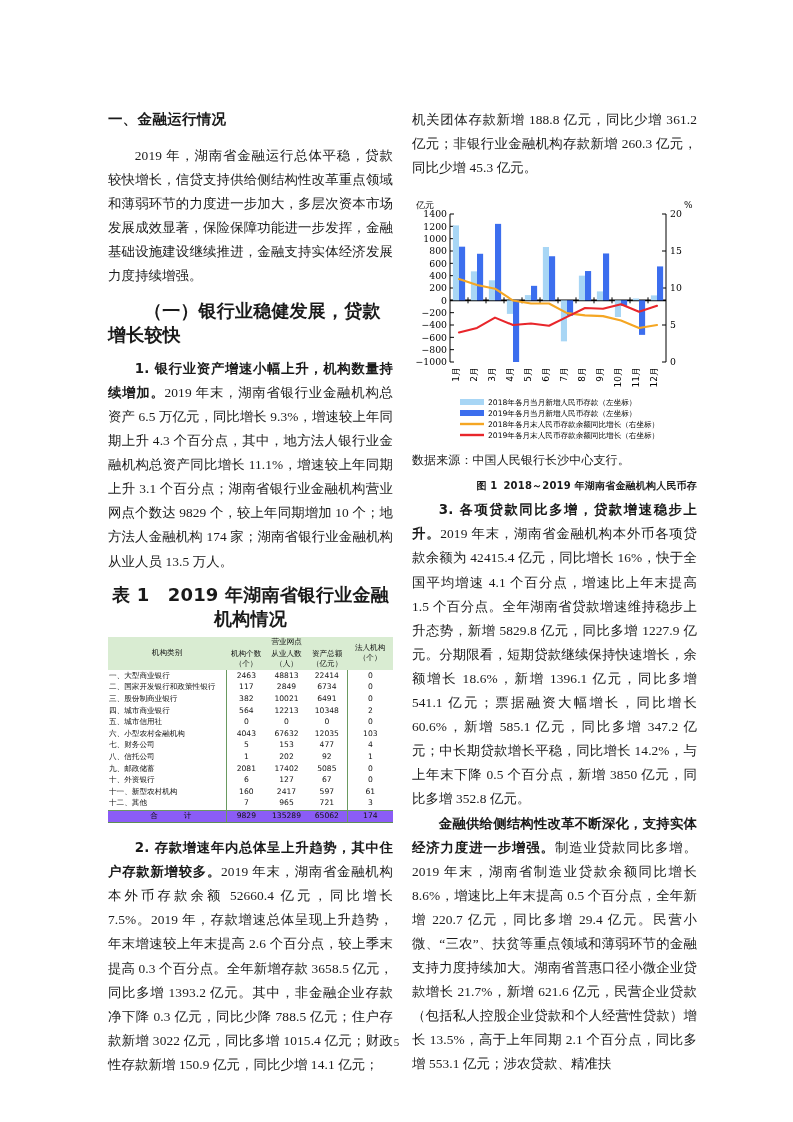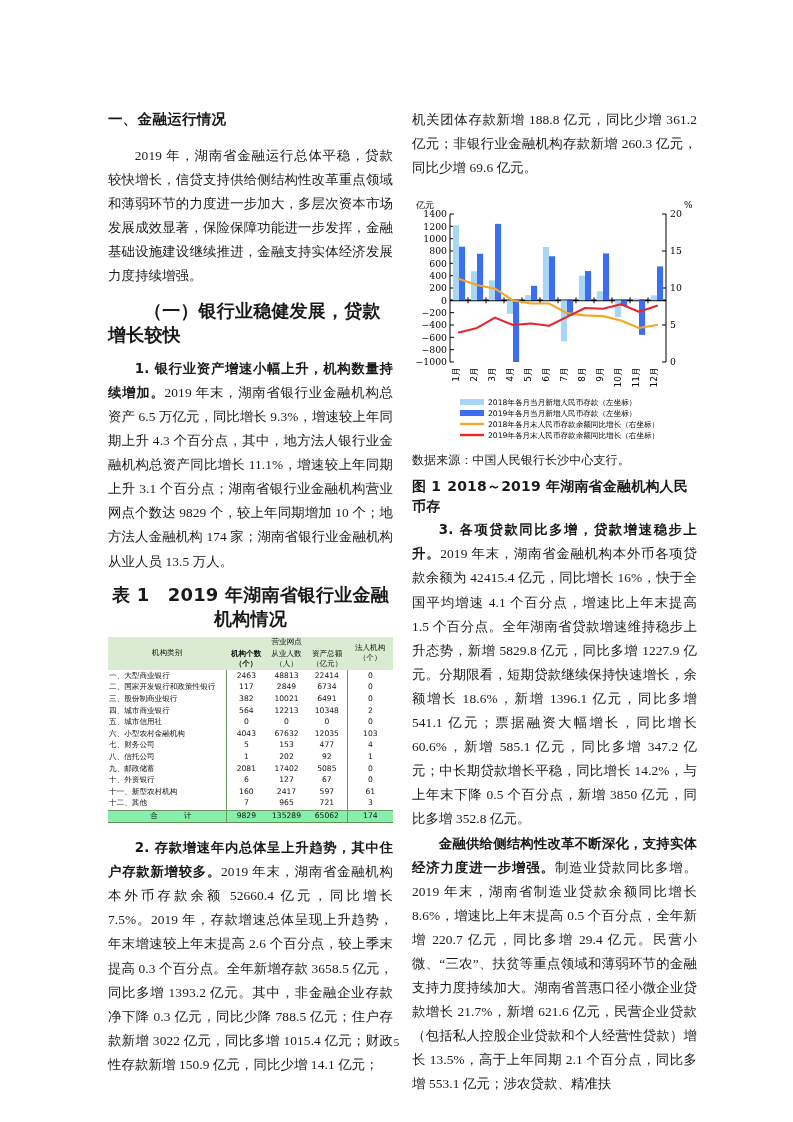--- a/index.html
+++ b/index.html
@@ -90,40 +90,40 @@
     text-align: center;
     border: none;
   }
   .th-outer-top { border-top: 1.1px solid #5e8f53; }
   .th-outer-bot { border-bottom: 1.1px solid #5e8f53; }
   .vsep { border-left: 0.8px solid #6a9a60; }
   .row-name { text-align: left; padding-left: 4px; white-space: nowrap; }
   .num { text-align: center; }
   tbody td { background: #ffffff; }
   tr.total td {
-    background: #86efac;
+    background: #8b5cf6;
     border-top: 0.8px solid #6a9a60;
     border-bottom: 1.1px solid #5e8f53;
   }
   .total .row-name { text-align: center; letter-spacing: 1.2em; padding-left: 18px;}
 
   
   .figure { margin: 16px 0 0 0; }
   .chart-box { position: relative; width: 285px; height: 200px; }
   .src-note {
     font-family: "DejaVu Sans", "Liberation Sans", sans-serif;
     font-size: 12px;
     margin: 6px 0 7px 0;
     letter-spacing: 0.1px;
   }
   .fig-caption {
     font-family: "DejaVu Sans", "Liberation Sans", sans-serif;
     font-weight: bold;
-    font-size: 14px;
-    text-align: left;
+    font-size: 10px;
+    text-align: right;
     line-height: 20px;
     letter-spacing: 0.2px;
   }
   .fig-caption .lead { margin-right: 6px; }
   svg { display: block; }
   .axlabel { font-family: "DejaVu Serif", serif; font-size: 9px; fill: #000; }
   .ticklabel { font-family: "DejaVu Serif", serif; font-size: 9.3px; fill: #000; }
   .monthlabel { font-family: "DejaVu Sans", sans-serif; font-size: 9px; fill: #000; }
   .legendtext { font-family: "DejaVu Sans", sans-serif; font-size: 7.6px; fill: #000; }
 
@@ -162,21 +162,21 @@
       <thead>
         <tr>
           <th class="th-outer-top" rowspan="2" style="width:118px;">机构类别</th>
           <th class="th-outer-top vsep" colspan="3">营业网点</th>
           <th class="th-outer-top vsep" rowspan="2" style="width:48px;">
             <div>法人机构</div>
             <div>（个）</div>
           </th>
         </tr>
         <tr>
-          <th class="th-outer-bot vsep" style="width:41px;font-weight:bold;">
+          <th class="th-outer-bot vsep" style="width:41px;">
             <div>机构个数</div>
             <div>（个）</div>
           </th>
           <th class="th-outer-bot" style="width:41px;font-family:Liberation Serif, serif;">
             <div>从业人数</div>
             <div>（人）</div>
           </th>
           <th class="th-outer-bot" style="width:41px;">
             <div>资产总额</div>
             <div>（亿元）</div>
@@ -278,21 +278,21 @@
         </tbody>
     </table>
 
     <div class="gap-m"></div>
 
     <p class="para indent"><span class="h3">2. 存款增速年内总体呈上升趋势，其中住户存款新增较多。</span><span>2019 年末，湖南省金融机构本外币存款余额 52660.4 亿元，同比增长 7.5%。2019 年，存款增速总体呈现上升趋势，年末增速较上年末提高 2.6 个百分点，较上季末提高 0.3 个百分点。全年新增存款 3658.5 亿元，同比多增 1393.2 亿元。其中，非金融企业存款净下降 0.3 亿元，同比少降 788.5 亿元；住户存款新增 3022 亿元，同比多增 1015.4 亿元；财政性存款新增 150.9 亿元，同比少增 14.1 亿元；</span></p>
   </div>
 
   <div class="col col-right">
 
-    <p class="para">机关团体存款新增 188.8 亿元，同比少增 361.2 亿元；非银行业金融机构存款新增 260.3 亿元，同比少增 69.6 亿元。</p>
+    <p class="para">机关团体存款新增 188.8 亿元，同比少增 361.2 亿元；非银行业金融机构存款新增 260.3 亿元，同比少增 45.3 亿元。</p>
 
     <div class="figure">
       <div class="chart-box">
         <svg id="chart-svg" width="285" height="200" viewBox="0 0 285 200">
             <text x="4" y="12" class="axlabel">亿元</text>
             <text x="272" y="12" class="axlabel">%</text>
             <line x1="38" y1="18" x2="38" y2="166" stroke="#000" stroke-width="1"></line>
             <line x1="38" y1="18" x2="42" y2="18" stroke="#000" stroke-width="1"></line>
             <text x="35" y="21.2" text-anchor="end" class="ticklabel">1400</text>
             <line x1="38" y1="30.333333333333343" x2="42" y2="30.333333333333343" stroke="#000" stroke-width="1"></line>

